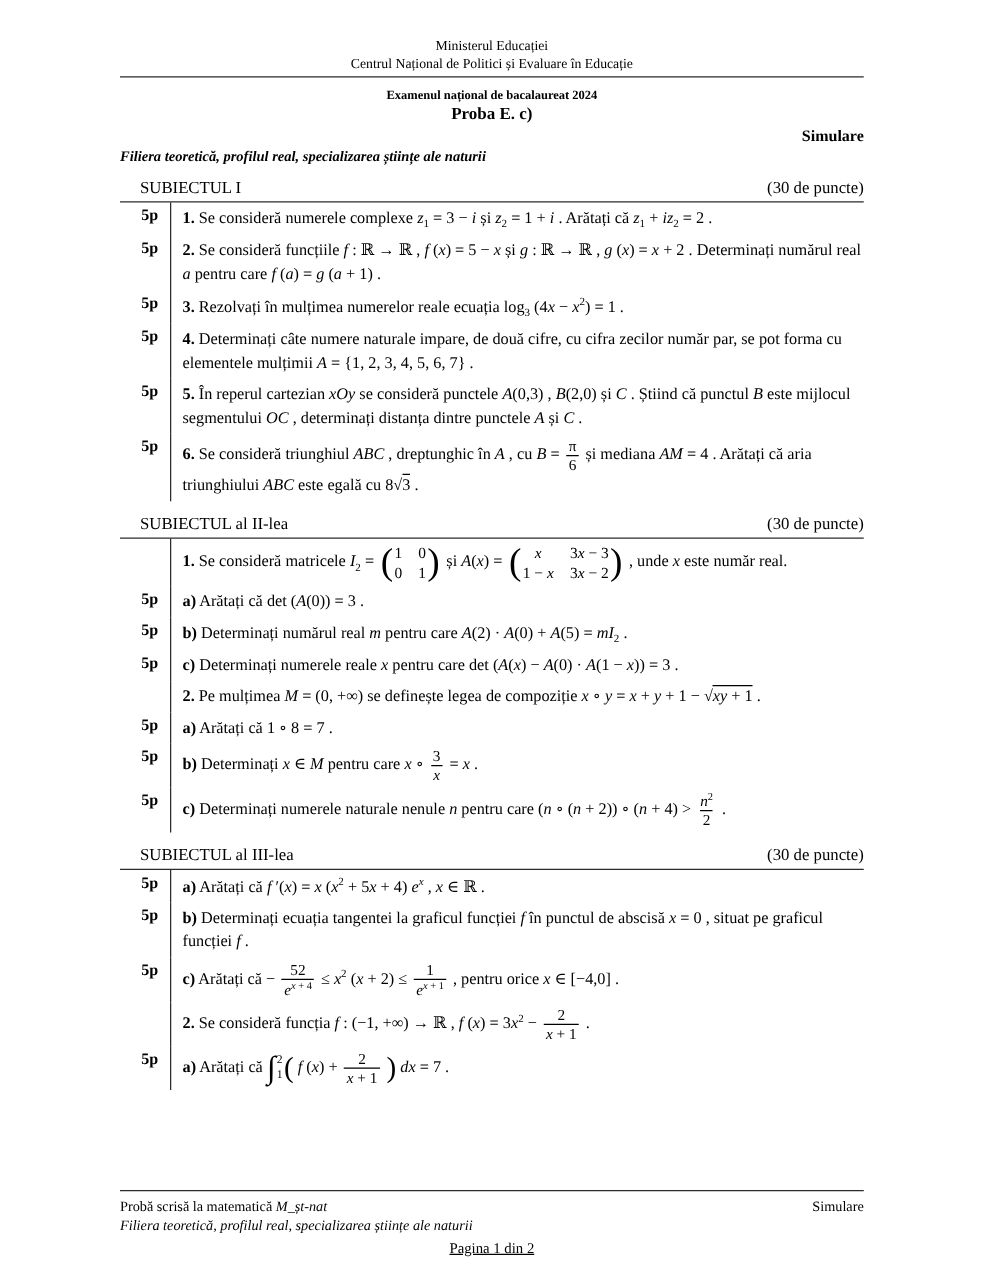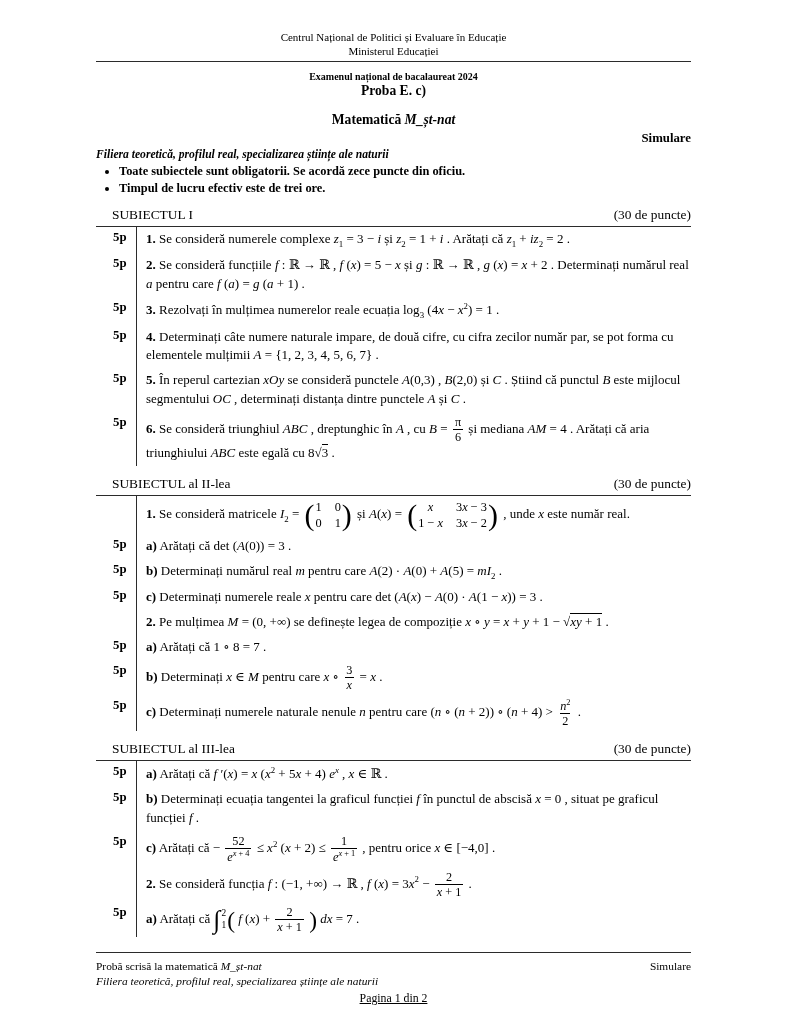--- a/index.html
+++ b/index.html
@@ -56,37 +56,32 @@
   .f-row{display:flex;justify-content:space-between;}
   .f-it{font-style:italic;}
   .f-page{text-align:center;margin-top:2px;font-size:11.8px;text-decoration:underline;}
 </style>
 </head>
 <body>
 
 <div class="page">
 
   <div class="hdr">
+    <div>Ministerul Educației</div>
     <div>Centrul Național de Politici și Evaluare în Educație</div>
-    <div>Ministerul Educației</div>
   </div>
   <div class="hdr-rule"></div>
 
   <div class="title-block">
     <div class="t1">Examenul național de bacalaureat 2024</div>
     <div class="t2">Proba E. c)</div>
-    <div class="t3">Matematică <i>M_șt-nat</i></div>
   </div>
   <div class="simulare">Simulare</div>
 
   <div class="filiera">Filiera teoretică, profilul real, specializarea științe ale naturii</div>
-  <ul class="bullets">
-    <li>Toate subiectele sunt obligatorii. Se acordă zece puncte din oficiu.</li>
-    <li>Timpul de lucru efectiv este de trei ore.</li>
-  </ul>
 
   <div class="subject">
     <div class="sec-head">
       <span>SUBIECTUL I</span>
       <span>(30 de puncte)</span>
     </div>
     <div class="sec-body">
       <div class="row">
         <div class="pts">5p</div>
         <div class="stmt"><b>1.</b> Se consideră numerele complexe <i>z</i><sub>1</sub> = 3 − <i>i</i> și <i>z</i><sub>2</sub> = 1 + <i>i</i> . Arătați că <i>z</i><sub>1</sub> + <i>iz</i><sub>2</sub> = 2 .</div>

